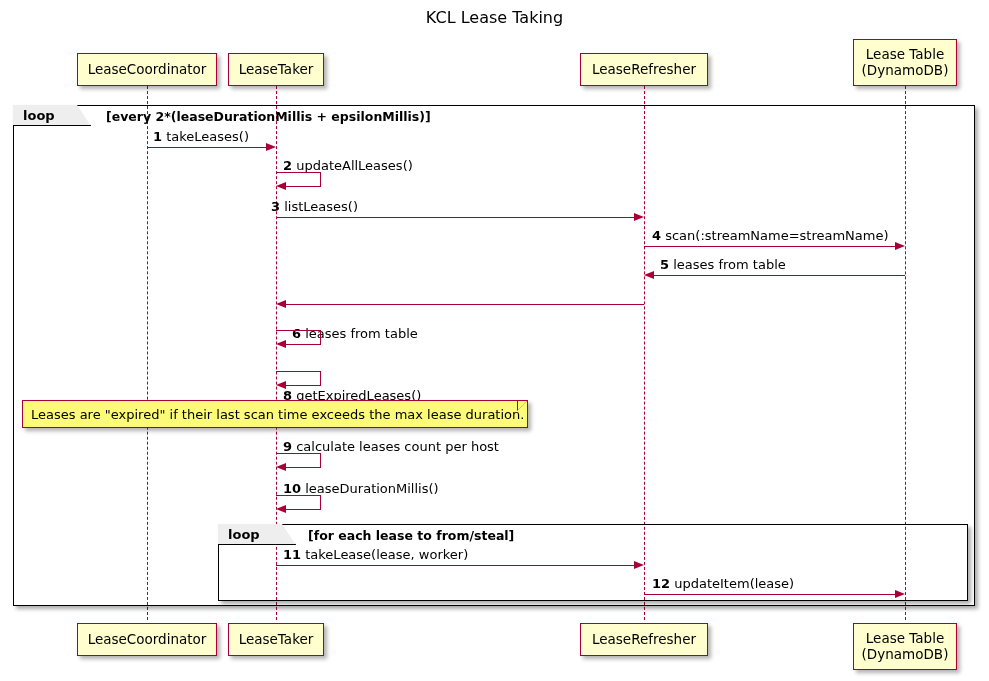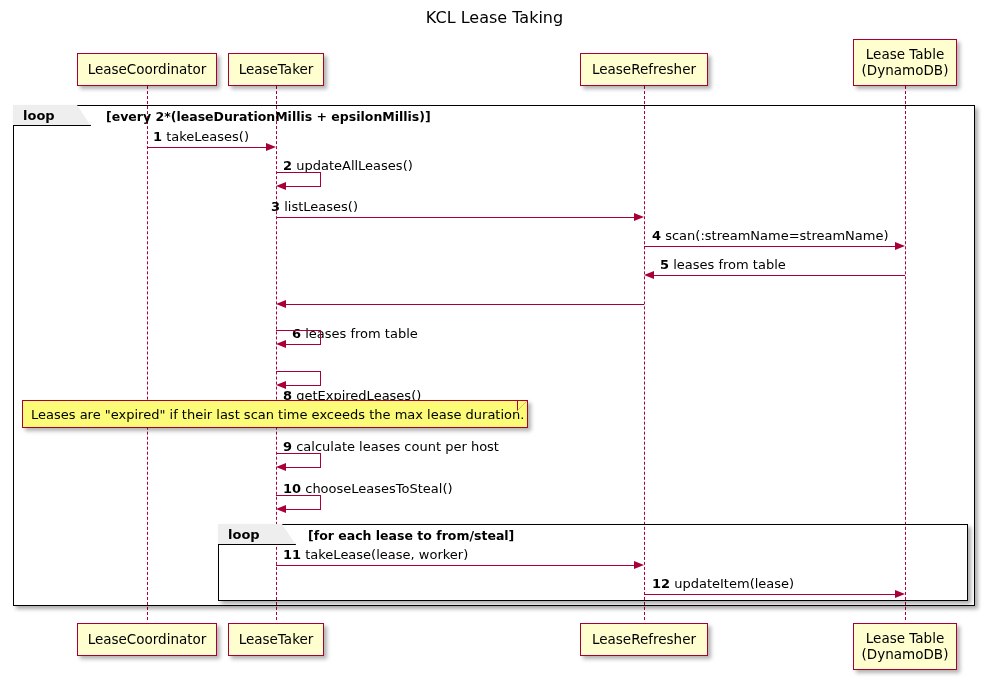--- a/index.html
+++ b/index.html
@@ -202,21 +202,21 @@
     <b>9</b>
     <span>calculate leases count per host</span>
   </div>
   <div class="self-top" style="left:276px;top:453px;width:45px;"></div>
   <div class="self-right" style="left:320px;top:453px;height:14px;"></div>
   <div class="self-bot" style="left:286px;top:467px;width:35px;"></div>
   <div class="arrow-l" style="left:276px;top:462.5px;"></div>
 
   <div class="msg-label" style="left:283px;top:482px;">
     <b>10</b>
-    <span>chooseLeasesToSteal()</span>
+    <span>leaseDurationMillis()</span>
   </div>
   <div class="self-top" style="left:276px;top:495px;width:45px;"></div>
   <div class="self-right" style="left:320px;top:495px;height:14px;"></div>
   <div class="self-bot" style="left:286px;top:509px;width:35px;"></div>
   <div class="arrow-l" style="left:276px;top:504.5px;"></div>
 
   <div class="frame" style="left:218px;top:524px;width:750px;height:77px;"></div>
   <div class="frame-tab" style="left:218px;top:524px;width:78px;">
     <span>loop</span>
   </div>

